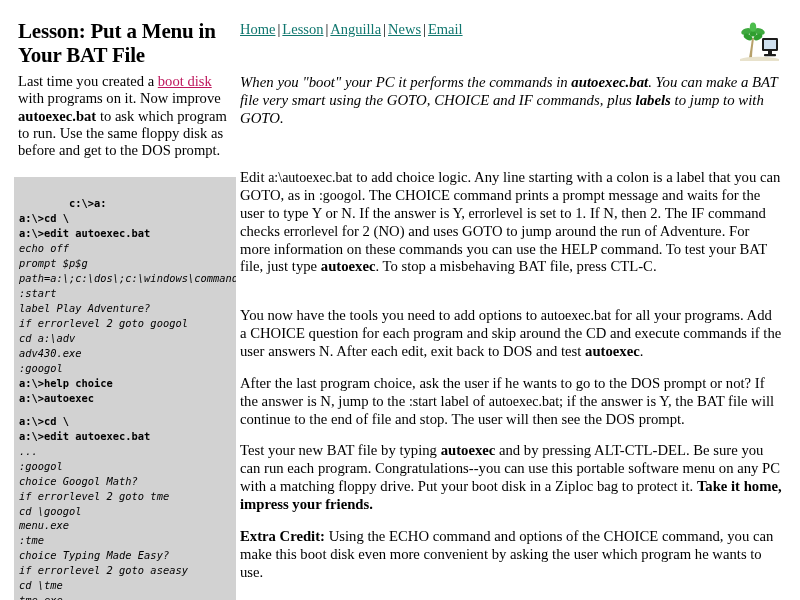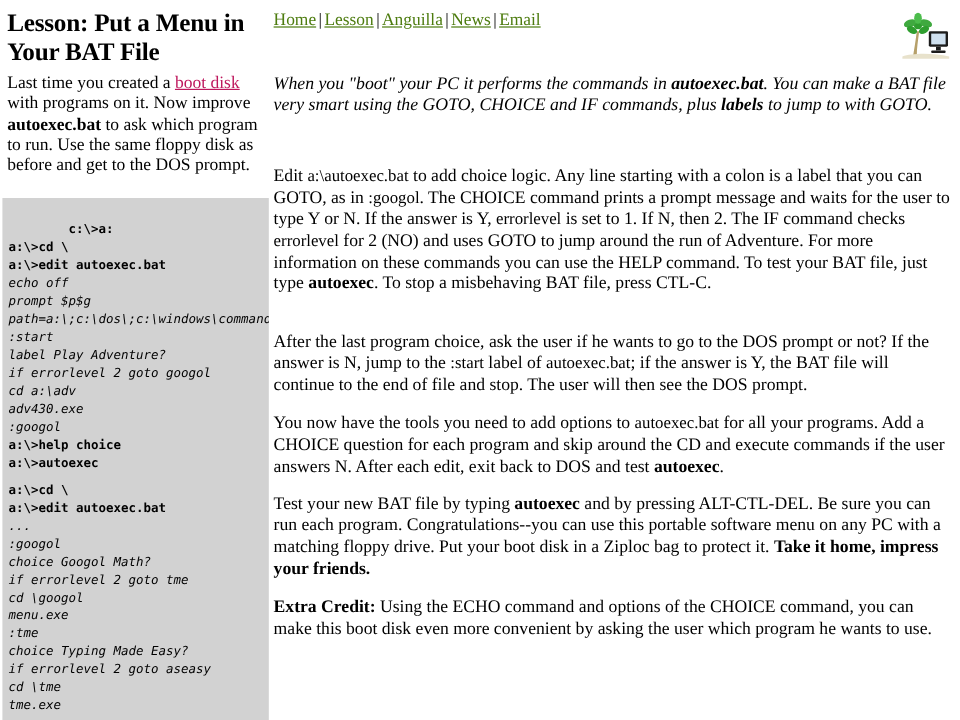--- a/index.html
+++ b/index.html
@@ -13,21 +13,21 @@
   body {
     font-family: "Liberation Serif", "DejaVu Serif", serif;
     color: #000000;
   }
 
   .page {
     width: 800px;
     height: 600px;
     position: relative;
     box-sizing: border-box;
-    padding: 0;
+    padding: 12px;
   }
 
   
   .header {
     display: flex;
     align-items: flex-start;
     padding: 8px 6px 0 6px;
     box-sizing: border-box;
   }
   .header-left {
@@ -54,21 +54,21 @@
     font-weight: bold;
     line-height: 1.2;
     margin: 2px 0 1px 0;
   }
   .navbar {
     font-size: 14.5px;
     line-height: 1.25;
     white-space: nowrap;
   }
   .navbar a {
-    color: #4d7c0f;
+    color: #0f766e;
     text-decoration: underline;
   }
   .navbar .sep {
     color: #000000;
     padding: 0 2px;
   }
   .logo {
     flex: 0 0 46px;
     width: 46px;
     height: 42px;
@@ -228,23 +228,23 @@
     <div class="col-right">
 
       <p class="lead-para"><span>When you "boot" your PC it performs the commands in </span><b>autoexec.bat</b><span>. You can make a BAT file very smart using the GOTO, CHOICE and IF commands, plus </span><b>labels</b><span> to jump to with GOTO.</span></p>
 
       <div class="spacer-1"></div>
 
       <p class="body-para"><span>Edit </span><code>a:\autoexec.bat</code><span> to add choice logic. Any line starting with a colon is a label that you can GOTO, as in </span><code>:googol</code><span>. The CHOICE command prints a prompt message and waits for the user to type Y or N. If the answer is Y, </span><code>errorlevel</code><span> is set to 1. If N, then 2. The IF command checks </span><code>errorlevel</code><span> for 2 (NO) and uses GOTO to jump around the run of Adventure. For more information on these commands you can use the HELP command. To test your BAT file, just type </span><b>autoexec</b><span>. To stop a misbehaving BAT file, press CTL-C.</span></p>
 
       <div class="spacer-2"></div>
 
+      <p class="body-para"><span>You now have the tools you need to add options to </span><code>autoexec.bat</code><span> for all your programs. Add a CHOICE question for each program and skip around the CD and execute commands if the user answers N. After each edit, exit back to DOS and test </span><b>autoexec</b><span>.</span></p>
+
       <p class="body-para"><span>After the last program choice, ask the user if he wants to go to the DOS prompt or not? If the answer is N, jump to the </span><code>:start</code><span> label of </span><code>autoexec.bat</code><span>; if the answer is Y, the BAT file will continue to the end of file and stop. The user will then see the DOS prompt.</span></p>
-
-      <p class="body-para"><span>You now have the tools you need to add options to </span><code>autoexec.bat</code><span> for all your programs. Add a CHOICE question for each program and skip around the CD and execute commands if the user answers N. After each edit, exit back to DOS and test </span><b>autoexec</b><span>.</span></p>
 
       <p class="body-para"><span>Test your new BAT file by typing </span><b>autoexec</b><span> and by pressing ALT-CTL-DEL. Be sure you can run each program. Congratulations--you can use this portable software menu on any PC with a matching floppy drive. Put your boot disk in a Ziploc bag to protect it. </span><b>Take it home, impress your friends.</b></p>
 
       <p class="body-para"><b>Extra Credit:</b><span> Using the ECHO command and options of the CHOICE command, you can make this boot disk even more convenient by asking the user which program he wants to use.</span></p>
 
     </div>
   </div>
 </div>
 
 </body></html>

